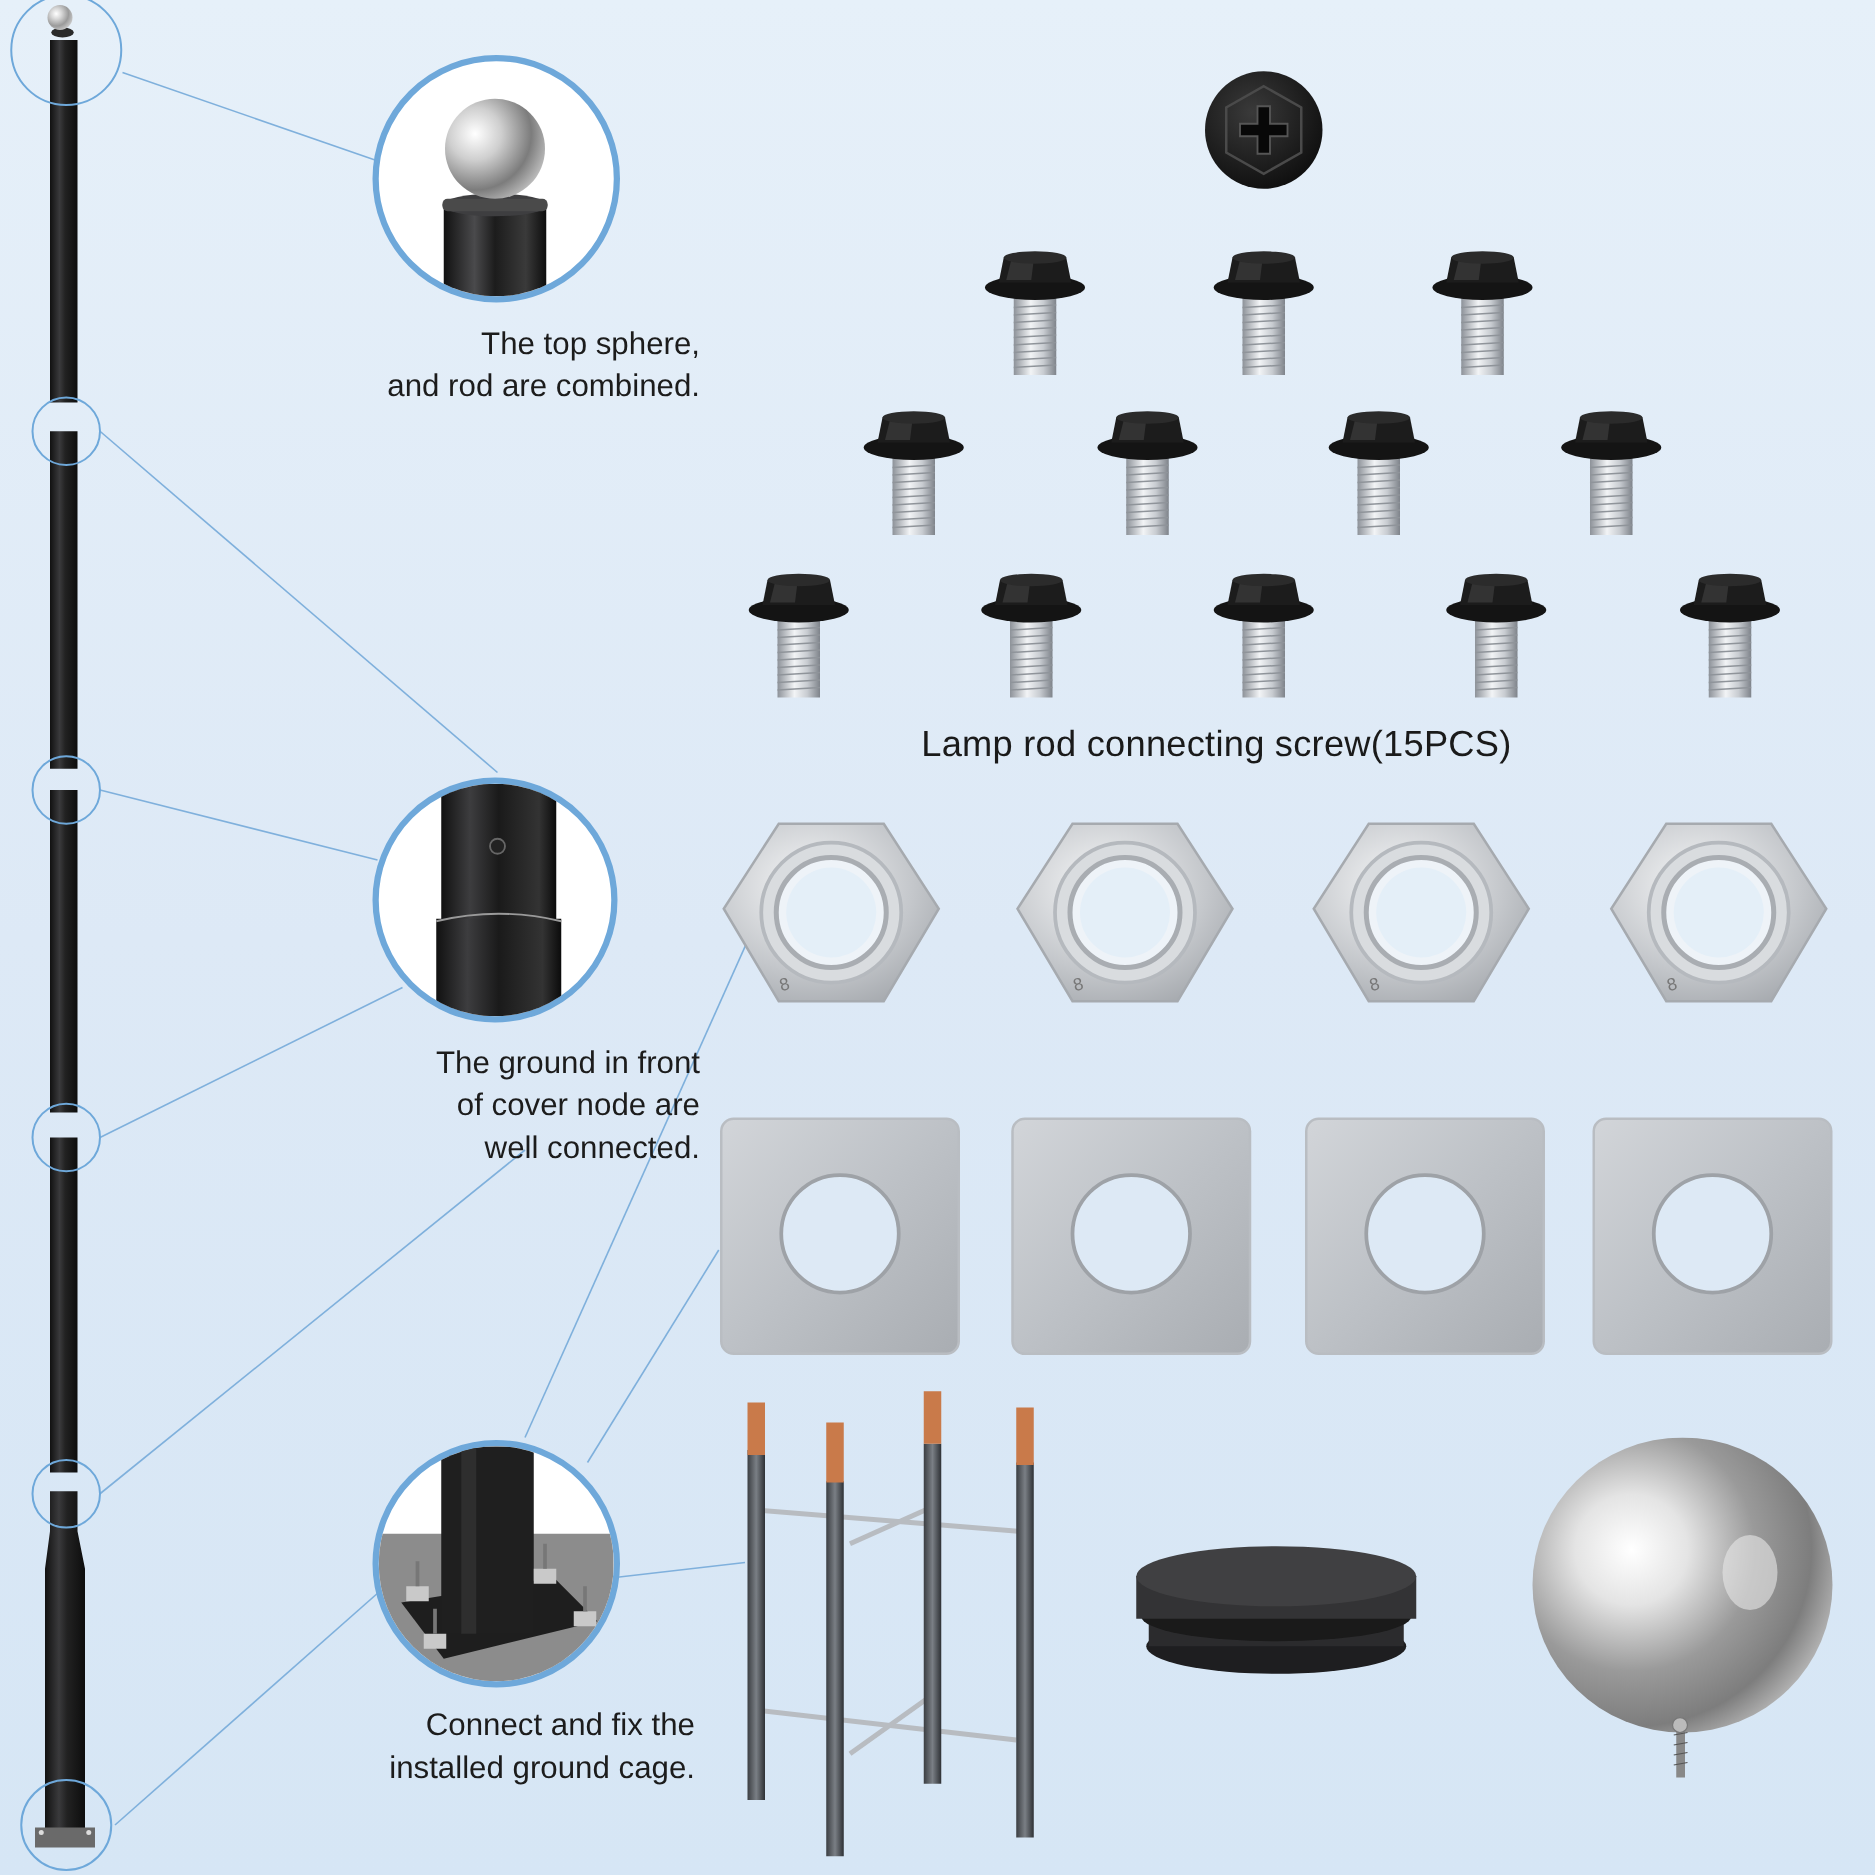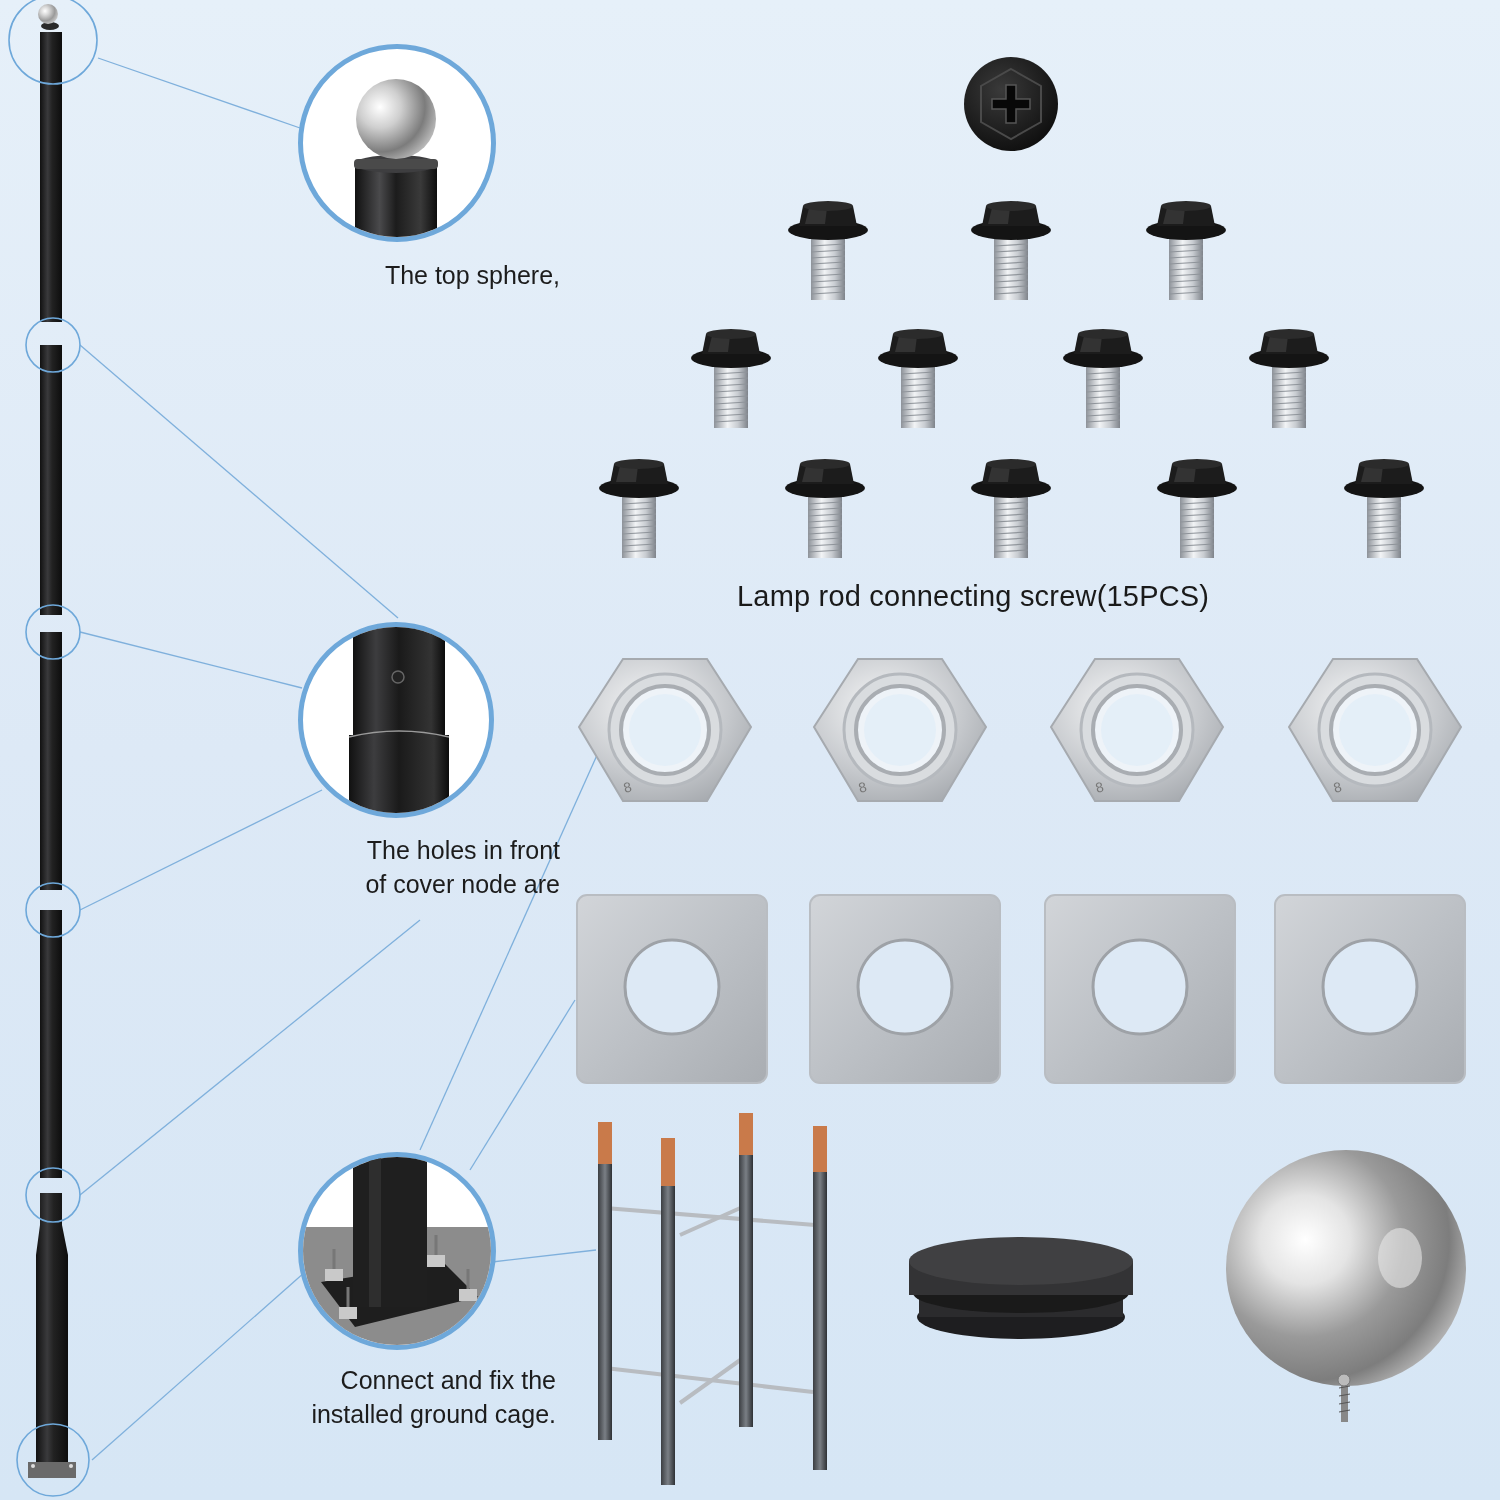--- a/index.html
+++ b/index.html
@@ -125,24 +125,26 @@
         <line x1="31" y1="112" x2="31" y2="92"></line>
         <line x1="133" y1="98" x2="133" y2="78"></line>
         <line x1="45" y1="150" x2="45" y2="130"></line>
         <line x1="165" y1="132" x2="165" y2="112"></line>
       </g>
   </svg>
 </div>
 
 <div class="caption" style="left:240px;top:258px;width:320px;">
   <span>The top sphere,</span>
+  <span>and rod are combined.</span>
 </div>
 <div class="caption" style="left:240px;top:833px;width:320px;">
-  <span>The holes in front</span>
+  <span>The ground in front</span>
   <span>of cover node are</span>
+  <span>well connected.</span>
 </div>
 <div class="caption" style="left:236px;top:1363px;width:320px;">
   <span>Connect and fix the</span>
   <span>installed ground cage.</span>
 </div>
 
 <svg class="item" style="left:962px;top:55px;" width="98" height="98" viewBox="0 0 98 98">
   <defs>
       <radialGradient id="sh" cx="0.4" cy="0.35" r="0.7">
         <stop offset="0" stop-color="#3a3a3a"></stop>

